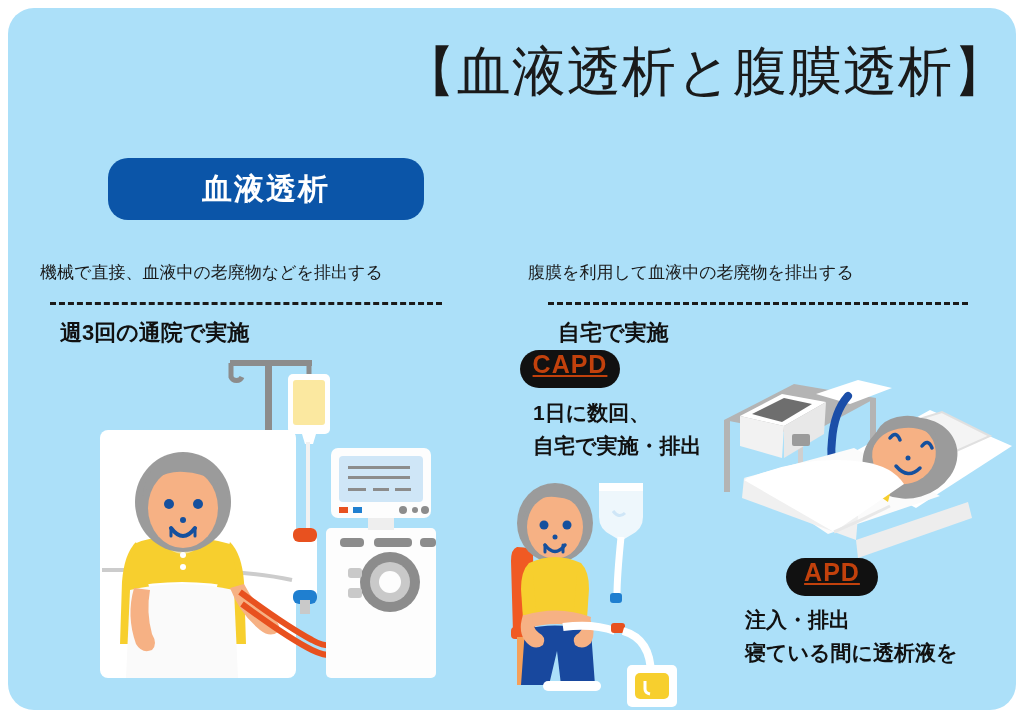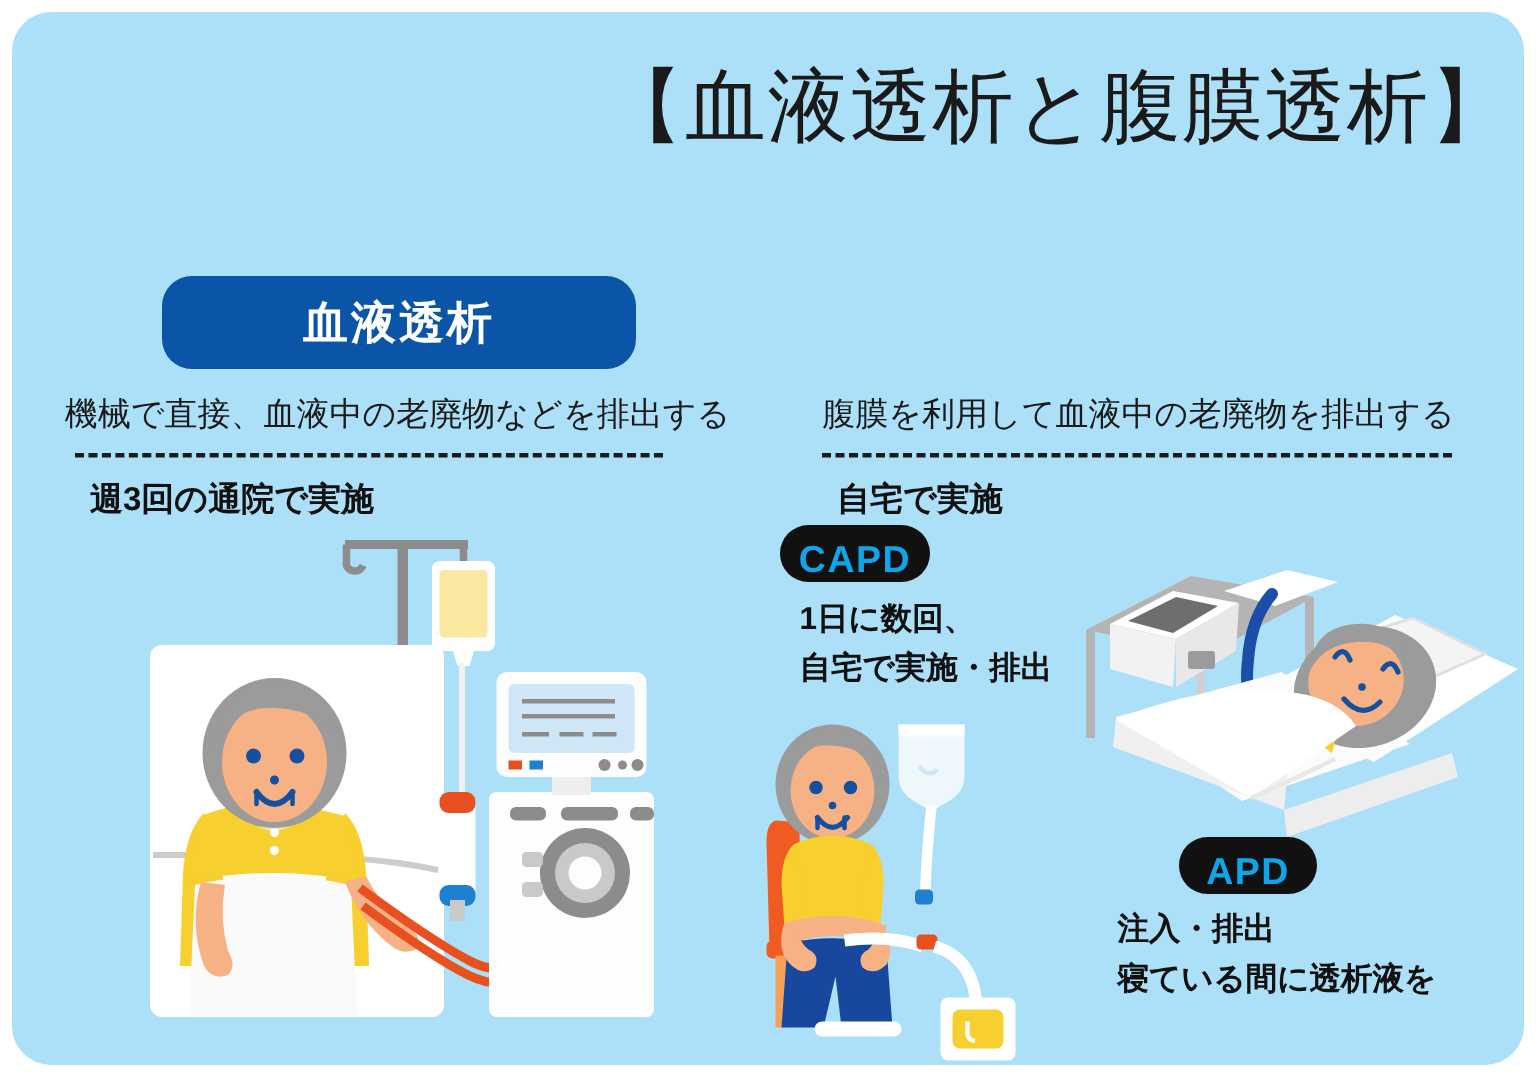--- a/index.html
+++ b/index.html
@@ -7,36 +7,36 @@
        font-family:"Liberation Sans","DejaVu Sans",sans-serif;}
   #stage{position:relative;width:1024px;height:718px;background:#ffffff;}
   .panel{position:absolute;left:8px;top:8px;width:1008px;height:702px;
          background:#ace0f9;border-radius:26px;}
   .title{position:absolute;left:0;top:42px;width:1008px;text-align:right;
          font-size:54px;font-weight:400;color:#1a1a1a;letter-spacing:1px;
          line-height:1.1;}
   .pill{position:absolute;background:#0b55a8;border-radius:20px;
         display:flex;align-items:center;justify-content:center;
         color:#ffffff;font-size:30px;font-weight:700;letter-spacing:2px;}
-  .pill.left{left:108px;top:158px;width:316px;height:62px;margin-top:26px;}
+  .pill.left{left:108px;top:158px;width:316px;height:62px;}
   .pill.right{left:595px;top:158px;width:316px;height:62px;}
-  .desc{position:absolute;text-align:center;font-size:22px;color:#1a1a1a;
+  .desc{position:absolute;text-align:left;font-size:17px;color:#1a1a1a;
         line-height:1.3;}
   .desc.left{left:40px;top:262px;width:450px;}
   .desc.right{left:528px;top:262px;width:462px;}
   .dash{position:absolute;height:0;border-top:3px dashed #1b1b1b;}
   .dash.left{left:50px;top:302px;width:392px;}
   .dash.right{left:548px;top:302px;width:420px;}
   .sub{position:absolute;text-align:left;font-size:22px;font-weight:700;
        color:#111111;}
   .sub.left{left:60px;top:318px;width:410px;}
   .sub.right{left:558px;top:318px;width:400px;}
-  .badge{position:absolute;background:#111111;border-radius:20px;color:#0ea5e9;
-         display:flex;align-items:flex-end;justify-content:center;
-         font-size:25px;font-weight:700;letter-spacing:1px;}
+  .badge{position:absolute;background:#111111;border-radius:20px;color:#c2410c;
+         display:flex;align-items:flex-start;justify-content:center;
+         font-size:25px;font-weight:700;letter-spacing:1px;text-decoration:underline;}
   .badge.capd{left:520px;top:350px;width:100px;height:38px;}
   .badge.apd{left:786px;top:558px;width:92px;height:38px;}
   .note{position:absolute;font-size:21px;font-weight:700;color:#111;
         line-height:1.55;}
   .note.capd{left:520px;top:397px;width:210px;margin-left:13px;}
   .note.apd{left:745px;top:604px;width:250px;}
   .art{position:absolute;}
   svg{display:block;overflow:visible;}
 </style>
 </head>

